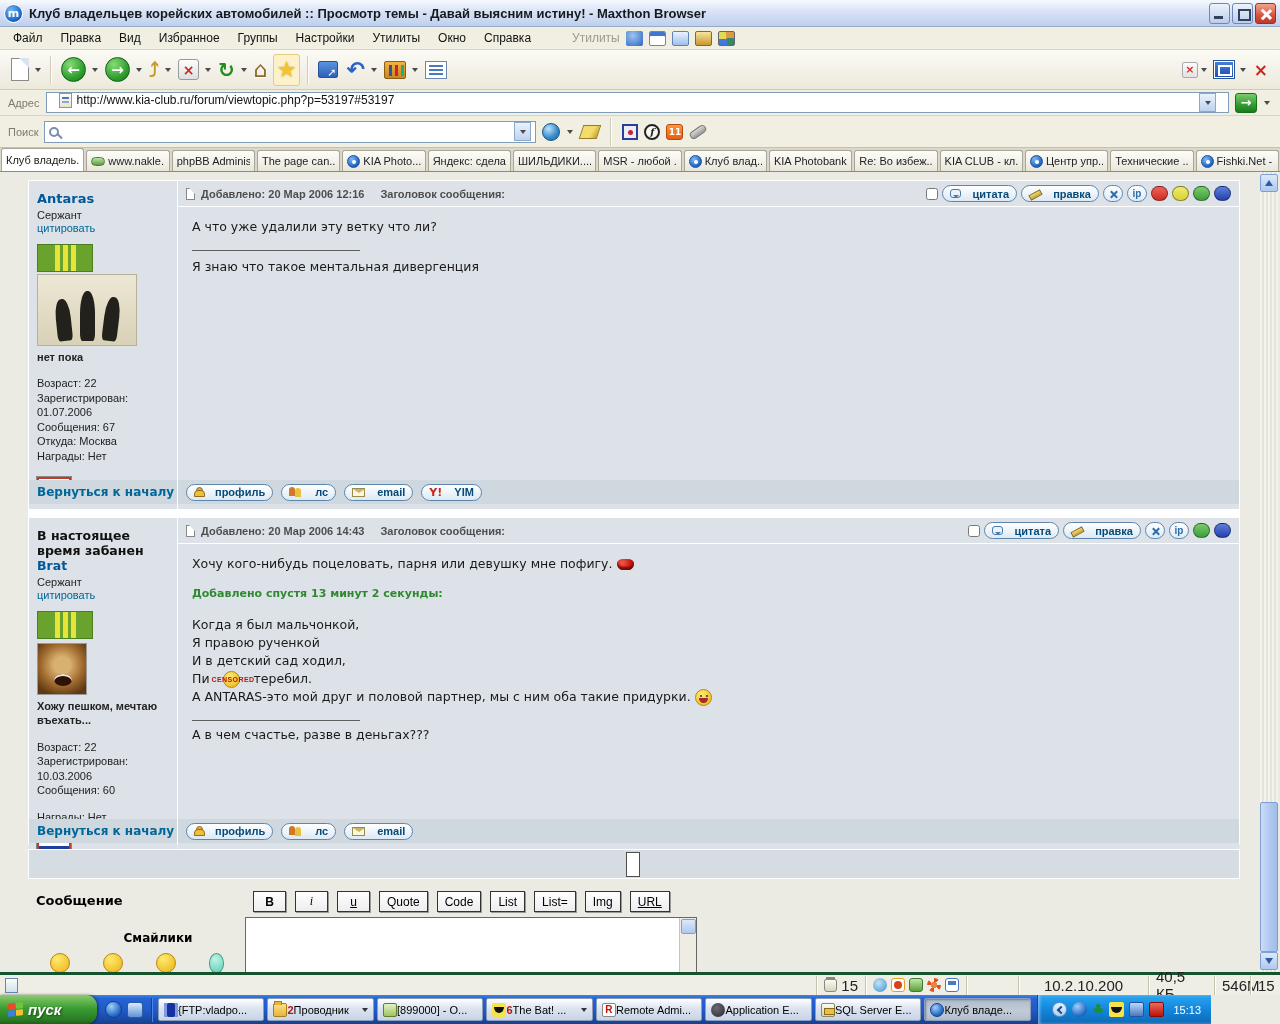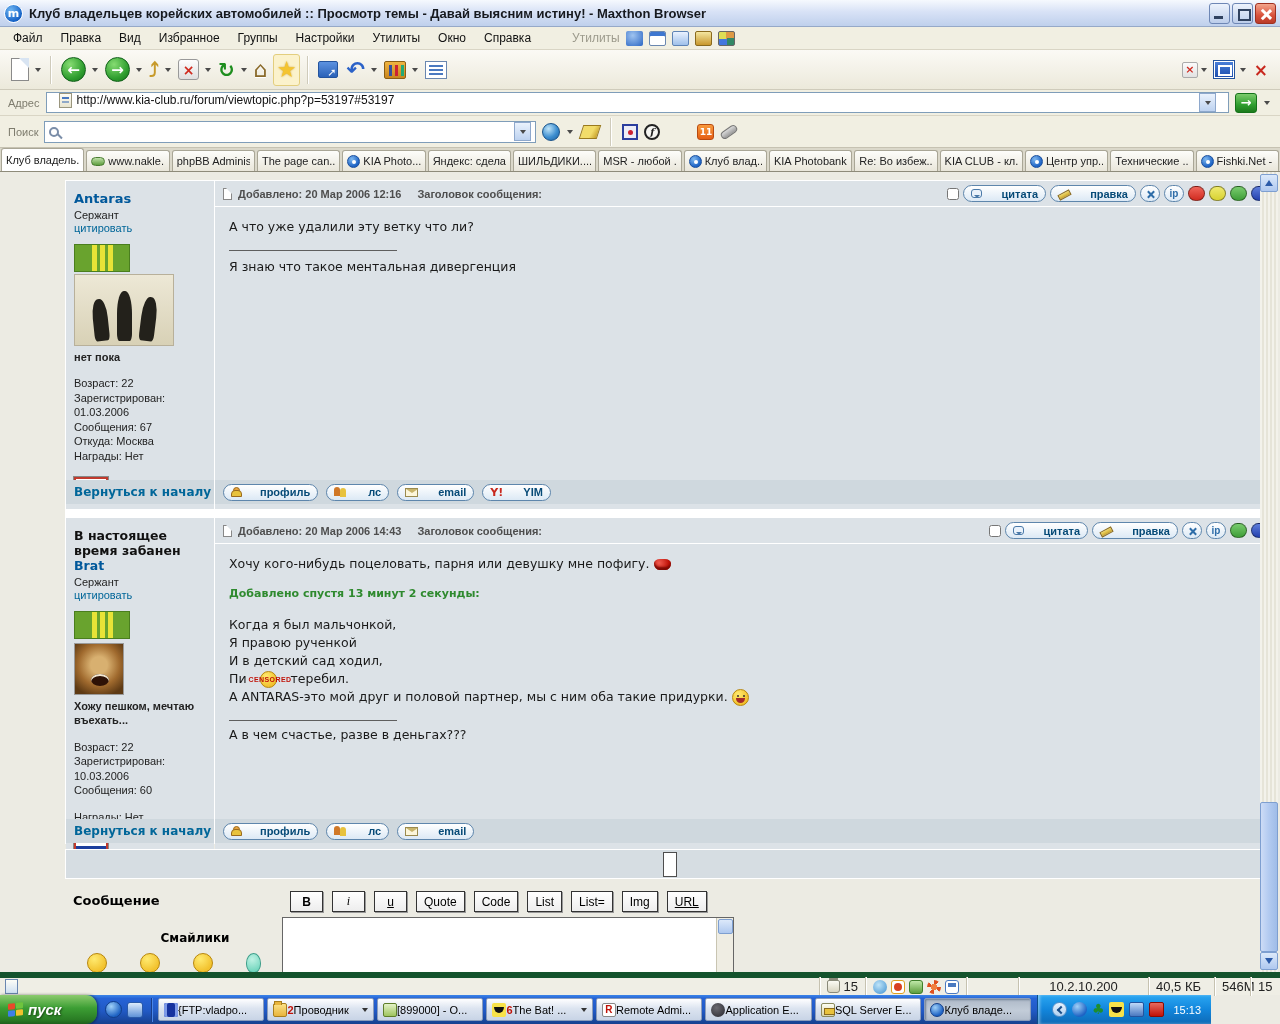--- a/index.html
+++ b/index.html
@@ -86,36 +86,36 @@
     border-bottom:1px solid #C6C2B2;display:flex;align-items:center;padding:0 8px;gap:6px;}
   .search-input{width:492px;height:22px;background:#fff;border:1px solid #7F9DB9;display:flex;align-items:center;padding:0 4px;gap:4px;}
   .mag{width:10px;height:10px;border:2px solid #7A8DA8;border-radius:50%;position:relative;flex:none;}
   .mag::after{content:'';position:absolute;width:7px;height:2px;background:#7A8DA8;transform:rotate(45deg);right:-6px;bottom:-2px;}
   .search-input input{flex:1;border:0;outline:0;font:12px "Liberation Sans",sans-serif;background:transparent;}
   .globe{width:18px;height:18px;border-radius:50%;background:radial-gradient(circle at 35% 30%,#BFE4F8,#3E8FD0 55%,#1A5E9E);border:1px solid #17528A;}
   .hl-pen{width:18px;height:14px;background:linear-gradient(105deg,#F2DC6A 60%,#C9A22A);border:1px solid #9A7A1E;transform:skewX(-18deg);}
   .sq-a{width:16px;height:16px;border:2px solid #2B3E9E;background:#EDEDF6;position:relative;}
   .sq-a::after{content:'';position:absolute;left:4px;top:4px;width:5px;height:5px;border-radius:50%;background:#C23;}
   .circ-f{width:16px;height:16px;border-radius:50%;border:2px solid #222;color:#222;font:italic bold 10px "DejaVu Serif",serif;display:flex;align-items:center;justify-content:center;background:#F6F6F2;}
-  .orange-q{width:17px;height:16px;border-radius:3px;background:linear-gradient(#F89A3C,#E55E14);border:1px solid #B84A10;color:#fff;font:bold 9px "DejaVu Sans",sans-serif;display:flex;align-items:center;justify-content:center;margin-left:31px;}
+  .orange-q{width:17px;height:16px;border-radius:3px;background:linear-gradient(#F89A3C,#E55E14);border:1px solid #B84A10;color:#fff;font:bold 9px "DejaVu Sans",sans-serif;display:flex;align-items:center;justify-content:center;}
   .stylus{width:18px;height:8px;background:linear-gradient(#DADADA,#9A9A9A);border:1px solid #777;border-radius:4px;transform:rotate(-35deg);}
   
   .tabbar{position:absolute;left:0;top:148px;width:1280px;height:24px;background:#DBD8CA;
     border-bottom:1px solid #8E8B7A;display:flex;align-items:flex-end;padding:0 1px;gap:2px;}
   .tab{flex:1;min-width:0;height:21px;border:1px solid #A9A696;border-bottom:0;border-radius:3px 3px 0 0;
     background:linear-gradient(#FDFDFA,#E9E6DA);display:flex;align-items:center;padding:0 4px;gap:3px;font-size:11px;color:#222;}
   .tab.active{background:#fff;height:23px;}
   .tab-label{white-space:nowrap;overflow:hidden;}
   .fav-mx{width:13px;height:13px;border-radius:50%;flex:none;
     background:radial-gradient(circle at 35% 30%,#7FB9F0,#1E63C4 70%);border:1px solid #1A4F9E;position:relative;}
   .fav-mx::after{content:'';position:absolute;left:4px;top:4px;width:4px;height:4px;border-radius:50%;background:#fff;}
   .fav-pill{width:14px;height:9px;border-radius:5px;flex:none;background:linear-gradient(#BFE0A8,#5E9E3E);border:1px solid #4A7E32;}
   
   .content{position:absolute;left:0;top:172px;width:1280px;height:800px;background:#ECEBE3;overflow:hidden;}
-  .forum{position:absolute;left:28px;top:8px;width:1212px;margin-left:37px;}
+  .forum{position:absolute;left:28px;top:8px;width:1212px;}
   .post-block{display:grid;grid-template-columns:148px 1fr;gap:1px;background:#fff;border:1px solid #fff;}
   .cell{background:#DCE2E7;}
   .author-cell{padding:10px 8px;font-size:11px;color:#222;}
   .author-name{color:#00589B;font:bold 13px "DejaVu Sans",sans-serif;}
   .banned-label{font:bold 12.5px "DejaVu Sans",sans-serif;color:#111;}
   .banned-label .author-name{font-size:12.5px;}
   .rank-label{margin-top:3px;}
   .quote-link{color:#069;margin-top:1px;}
   .rank-img{width:56px;height:28px;margin-top:10px;border:1px solid #4A7E1E;
     background:linear-gradient(90deg,#69A32E 0 32%,#E8E337 32% 40%,#69A32E 40% 47%,#E8E337 47% 55%,#69A32E 55% 62%,#E8E337 62% 70%,#69A32E 70% 100%);}
@@ -136,21 +136,21 @@
   .flag span{flex:1;} .flag .w{background:#fff;} .flag .b{background:#1C3F9E;} .flag .r{background:#D52B1E;}
   .post-right{display:flex;flex-direction:column;}
   .post-header{height:26px;display:flex;align-items:center;gap:6px;padding:0 8px;border-bottom:1px solid #fff;
     font:bold 11px "Liberation Sans",sans-serif;color:#4E4E4E;flex:none;}
   .doc-ic{width:9px;height:12px;background:#fff;border:1px solid #888;position:relative;flex:none;}
   .doc-ic::after{content:'';position:absolute;right:-1px;top:-1px;border:3px solid #DCE2E7;border-left-color:transparent;border-bottom-color:transparent;}
   .subject-label{margin-left:10px;}
   .hdr-controls{margin-left:auto;display:flex;align-items:center;gap:4px;}
   .chk{width:12px;height:12px;background:#fff;border:1px solid #777;}
   .pill{height:17px;border:1px solid #5E86AC;border-radius:9px;background:linear-gradient(#FFF,#DCE9F5);
-    display:flex;align-items:center;gap:20px;padding:0 7px;font:bold 11px "Liberation Sans",sans-serif;color:#064A77;}
+    display:flex;align-items:center;gap:12px;padding:0 7px;font:bold 11px "Liberation Sans",sans-serif;color:#064A77;}
   .ic-quote{width:11px;height:9px;border:1.5px solid #4A79A8;border-radius:3px;position:relative;background:#EAF2FB;}
   .ic-quote::after{content:'';position:absolute;left:2px;bottom:-4px;border:3px solid transparent;border-top-color:#4A79A8;}
   .ic-edit{width:12px;height:10px;position:relative;}
   .ic-edit::before{content:'';position:absolute;left:0;top:3px;width:11px;height:4px;background:linear-gradient(#F2DC6A,#C9A22A);border:1px solid #8A6A1E;transform:rotate(-28deg);}
   .rbtn{width:20px;height:17px;border:1px solid #5E86AC;border-radius:9px;background:linear-gradient(#FFF,#DCE9F5);
     display:flex;align-items:center;justify-content:center;color:#2E6DA8;font:bold 10px "Liberation Sans",sans-serif;position:relative;text-align:right;}
   .rbtn.xbtn::before,.rbtn.xbtn::after{content:'';position:absolute;left:9px;top:4px;width:2px;height:9px;background:#2E6DA8;}
   .rbtn.xbtn::before{transform:rotate(45deg);} .rbtn.xbtn::after{transform:rotate(-45deg);}
   .dot{width:17px;height:15px;border-radius:8px;border:1px solid rgba(0,0,0,.4);}
   .dot.red{background:linear-gradient(#F0655A,#D02B20);}
@@ -209,21 +209,21 @@
   .vscroll{position:absolute;right:2px;top:0;width:18px;height:800px;background:
     repeating-linear-gradient(90deg,#F3F2EB 0 2px,#E6E4D8 2px 4px);}
   .varrow{position:absolute;left:0;width:18px;height:18px;border-radius:2px;
     background:linear-gradient(#DCE9FA,#AFC8EF);border:1px solid #7E9FD0;display:flex;align-items:center;justify-content:center;}
   .varrow .tri-up{width:0;height:0;border:4px solid transparent;border-bottom:6px solid #2B5AA8;margin-top:-4px;}
   .varrow .tri-dn{width:0;height:0;border:4px solid transparent;border-top:6px solid #2B5AA8;margin-bottom:-4px;}
   .vthumb{position:absolute;left:0;top:630px;width:18px;height:150px;border-radius:2px;
     background:linear-gradient(90deg,#CDDCF6,#B2CAF0 50%,#9FBCE8);border:1px solid #7E9FD0;}
   
   .statusbar{position:absolute;left:0;top:972px;width:1280px;height:23px;background:#EFEEE5;
-    border-top:6px solid #14532d;display:flex;align-items:center;font-size:13px;color:#222;}
+    border-top:3px solid #14532d;display:flex;align-items:center;font-size:15px;color:#222;}
   .sb-sec{height:19px;display:flex;align-items:center;gap:4px;padding:0 7px;border-left:1px solid #C6C2B0;box-shadow:inset 1px 0 #fff;}
   .sb-first{border-left:0;box-shadow:none;padding-left:5px;}
   .sb-fill{flex:1;}
   .sb-pageic{width:13px;height:15px;background:linear-gradient(#FDFDF6,#CFE0F2);border:1px solid #6A87B0;}
   .trash{width:13px;height:13px;background:linear-gradient(#FBFBF4,#D8D4C0);border:1px solid #8A8A7A;border-radius:2px 2px 3px 3px;position:relative;}
   .trash::after{content:'';position:absolute;left:1px;top:-3px;width:9px;height:2px;background:#8A8A7A;}
   .sb-ic{width:14px;height:14px;border-radius:3px;display:inline-block;}
   .sb-globe{background:radial-gradient(circle at 40% 35%,#BFE4F8,#3E8FD0);border-radius:50%;}
   .sb-block{background:#fff;border:1px solid #E0A020;position:relative;}
   .sb-block::after{content:'';position:absolute;left:2px;top:2px;width:8px;height:8px;border-radius:50%;background:#D84020;}
@@ -463,21 +463,21 @@
         <div class="rank-img"></div>
         <div class="avatar-cats">
           <span class="cat c1"></span>
             <span class="cat c2"></span>
             <span class="cat c3"></span>
         </div>
         <div class="avatar-caption">нет пока</div>
         <div class="stats">
           <div>Возраст: 22</div>
           <div>Зарегистрирован:</div>
-          <div>01.03.2006</div>
+          <div>01.07.2006</div>
           <div>Сообщения: 67</div>
           <div>Откуда: Москва</div>
           <div>Награды: Нет</div>
         </div>
         <div class="flag">
             <span class="w"></span>
             <span class="b"></span>
             <span class="r"></span>
           </div>
       </div>

